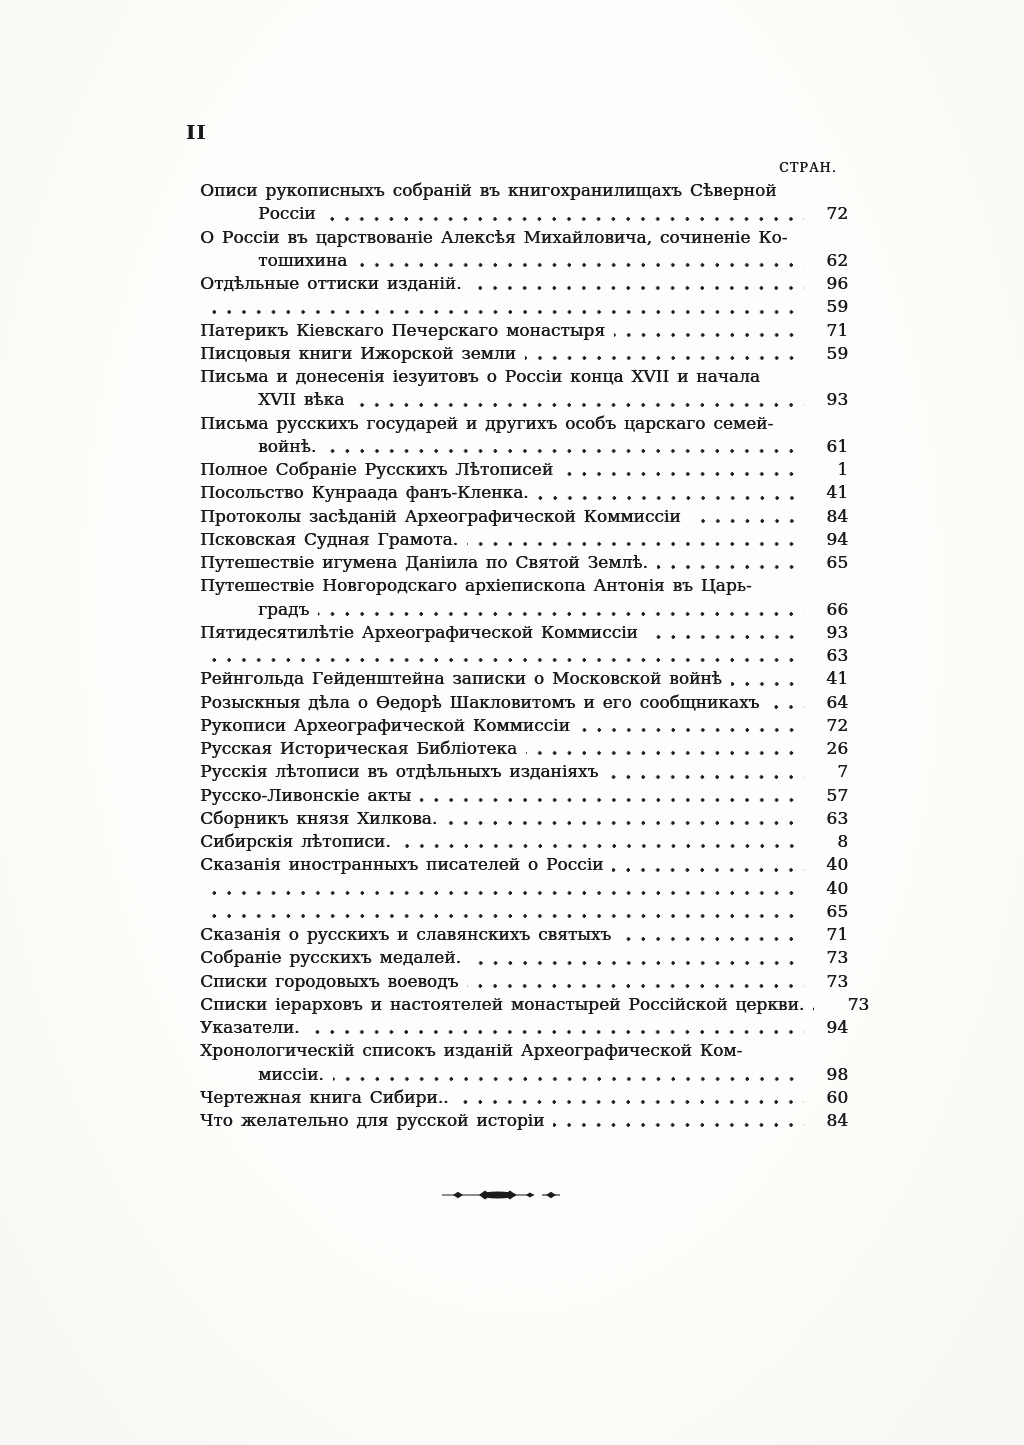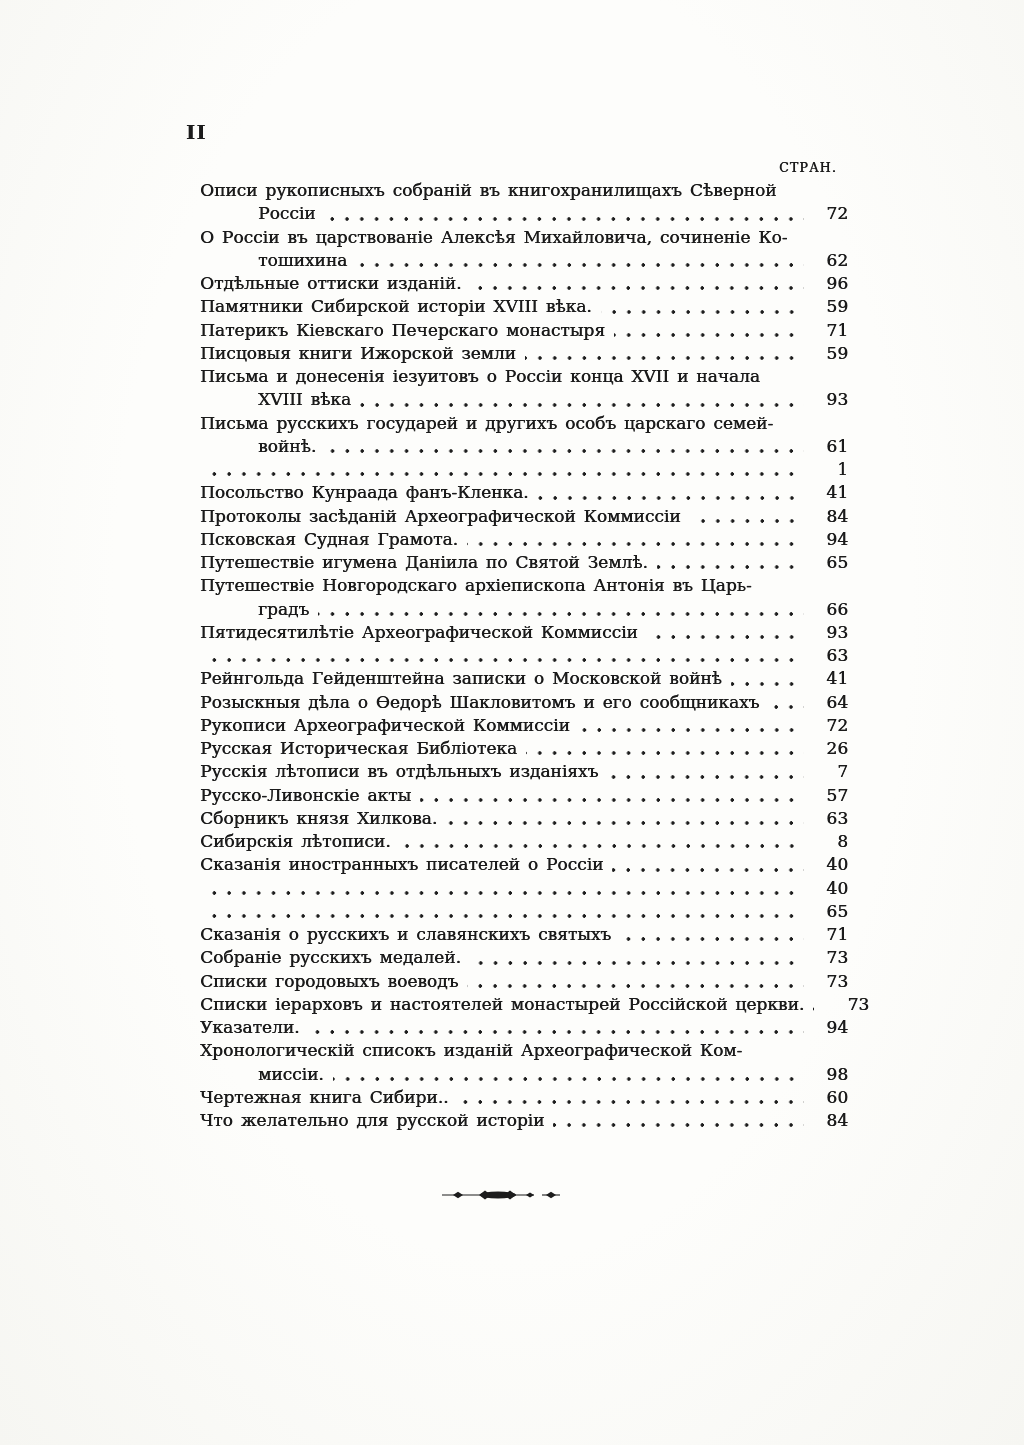--- a/index.html
+++ b/index.html
@@ -103,21 +103,20 @@
     <span class="pageno">62</span>
   </div>
 
   <div class="row">
     <span class="title">Отдѣльные оттиски изданій.</span>
     <span class="leader"></span>
     <span class="pageno">96</span>
   </div>
 
   <div class="row">
-    <span class="title">Памятники Сибирской исторіи XVIII вѣка.</span>
     <span class="leader"></span>
     <span class="pageno">59</span>
   </div>
 
   <div class="row">
     <span class="title">Патерикъ Кіевскаго Печерскаго монастыря</span>
     <span class="leader"></span>
     <span class="pageno">71</span>
   </div>
 
@@ -126,37 +125,38 @@
     <span class="leader"></span>
     <span class="pageno">59</span>
   </div>
 
   <div class="row">
     <span class="title">Письма и донесенія іезуитовъ о Россіи конца XVII и начала</span>
 
   </div>
 
   <div class="row indent">
-    <span class="title">XVIII вѣка</span>
+    <span class="title">XVII вѣка</span>
     <span class="leader"></span>
     <span class="pageno">93</span>
   </div>
 
   <div class="row">
     <span class="title">Письма русскихъ государей и другихъ особъ царскаго семей-</span>
 
   </div>
 
   <div class="row indent">
     <span class="title">войнѣ.</span>
     <span class="leader"></span>
     <span class="pageno">61</span>
   </div>
 
   <div class="row">
+    <span class="title">Полное Собраніе Русскихъ Лѣтописей</span>
     <span class="leader"></span>
     <span class="pageno">1</span>
   </div>
 
   <div class="row">
     <span class="title">Посольство Кунраада фанъ-Кленка.</span>
     <span class="leader"></span>
     <span class="pageno">41</span>
   </div>
 

